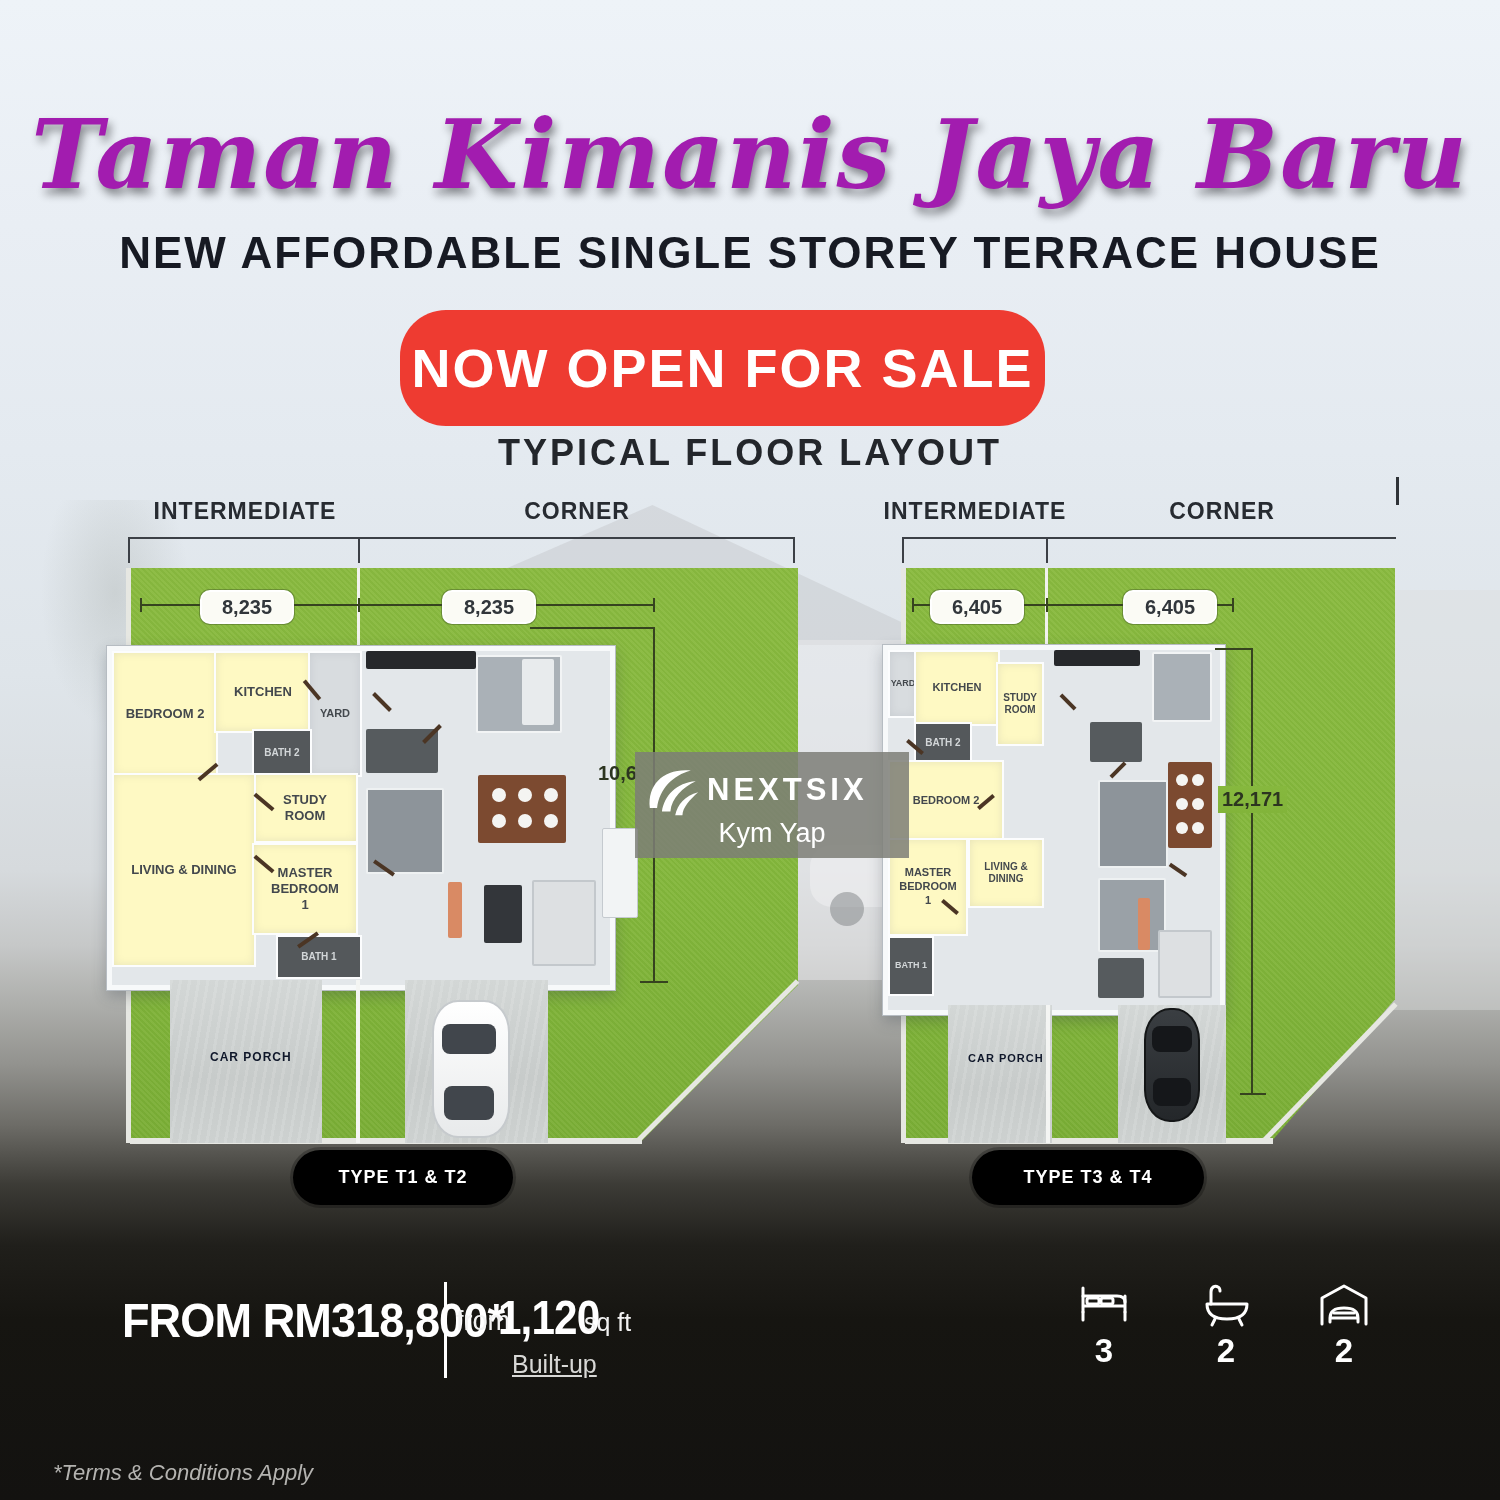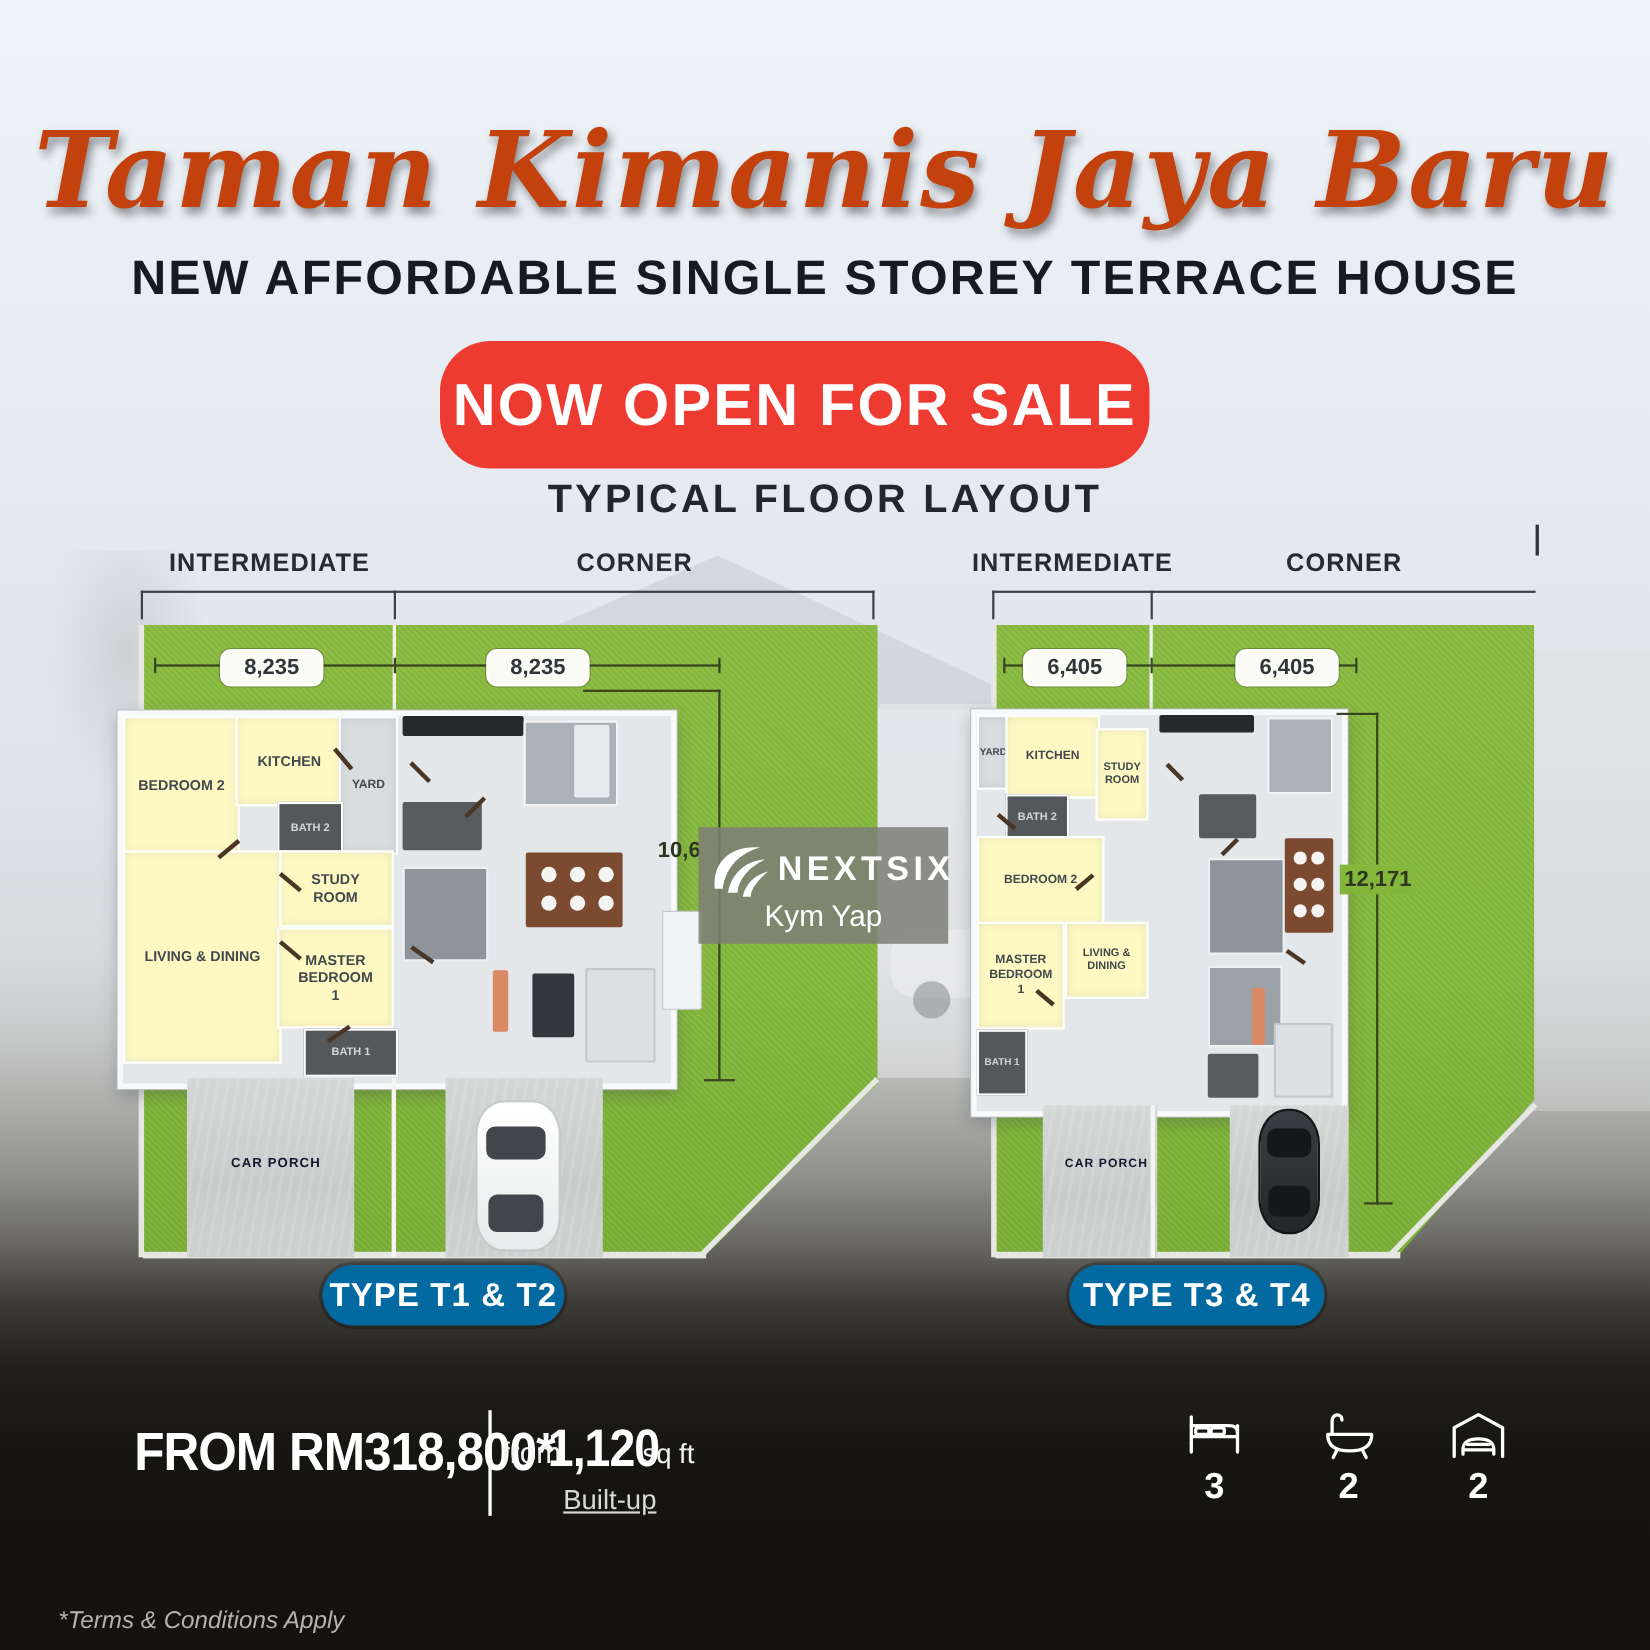--- a/index.html
+++ b/index.html
@@ -11,21 +11,21 @@
       #c6c8c8 63%, #adaeab 67%, #92928e 71%, #6d6c67 75%,
       #3c3b36 79%, #201f1b 83%, #161511 88%, #131210 100%);
   }
   .abs{position:absolute;}
   
   .bg-shape{position:absolute;z-index:0;}
   
   .title{
     width:1500px;text-align:center;
     font-family:"DejaVu Serif", serif;font-style:italic;font-weight:bold;
-    font-size:96px;color:#c2410c;letter-spacing:2px;
+    font-size:96px;color:#a21caf;letter-spacing:2px;
     text-shadow:3px 6px 9px rgba(10,10,15,.45);
     z-index:3;
   }
   .subtitle{
     width:1500px;text-align:center;font-weight:bold;font-size:44px;
     color:#171a23;letter-spacing:2px;z-index:3;
   }
   .badge{
     background:#ee3b31;border-radius:46px;color:#fff;font-weight:bold;
     font-size:54px;letter-spacing:2px;display:flex;align-items:center;
@@ -75,22 +75,22 @@
   .door{position:absolute;width:24px;height:4px;background:#4b3524;z-index:5;}
   .drive{
     position:absolute;z-index:2;
     background:linear-gradient(180deg,#d3d7d6,#c7cbca 60%,#cdd1d0);
   }
   .drive:after{content:"";position:absolute;inset:0;
     background:repeating-linear-gradient(100deg, rgba(255,255,255,.12) 0 3px, transparent 3px 9px);}
   .drive-lbl{position:absolute;z-index:3;font-size:12px;font-weight:bold;color:#0f172a;letter-spacing:1px;white-space:nowrap;}
   .bound{position:absolute;background:#f4f5f3;z-index:3;}
   .type-pill{
-    background:#0369a1;border-radius:30px;color:#fff;font-weight:bold;
-    font-size:30px;letter-spacing:1px;display:flex;align-items:center;
+    background:#000000;border-radius:30px;color:#fff;font-weight:bold;
+    font-size:18px;letter-spacing:1px;display:flex;align-items:center;
     justify-content:center;z-index:4;box-shadow:0 0 0 3px rgba(0,0,0,.25);
   }
   
   .car{position:absolute;z-index:4;}
   .car .body{position:absolute;inset:0;border-radius:26px/32px;}
   .car.white .body{background:linear-gradient(180deg,#ffffff,#e8eaeb);border:2px solid #c6cacd;}
   .car.dark .body{background:linear-gradient(180deg,#3a3e42,#24272a);border:2px solid #141617;}
   .car .glassF{position:absolute;border-radius:8px;}
   .car.white .glassF{background:#41464c;}
   .car.dark .glassF{background:#15171a;}
@@ -302,21 +302,21 @@
 <div class="drive" style="left:1118px;top:1005px;width:108px;height:138px;"></div>
 <div class="bound" style="left:1046px;top:1005px;width:4px;height:138px;"></div>
 <div class="drive-lbl" style="left:968px;top:1052px;font-size:11px;">CAR PORCH</div>
 <div class="car dark" style="left:1144px;top:1008px;width:56px;height:114px;">
   <div class="body"></div>
   <div class="glassF" style="left:8px;top:18px;width:40px;height:26px;"></div>
   <div class="glassF" style="left:9px;top:70px;width:38px;height:28px;"></div>
 </div>
 <div class="abs type-pill" style="left:972px;top:1150px;width:232px;height:55px;">TYPE T3 &amp; T4</div>
 
-<div class="abs wm" style="left:635px;top:752px;width:227px;height:106px;">
+<div class="abs wm" style="left:635px;top:752px;width:274px;height:106px;">
   <span style="position:absolute;left:10px;top:8px;">
     <svg width="58" height="62" viewBox="0 0 48 44">
       <path d="M4 36 C2 16 16 3 38 5 C23 9 12 20 10 36 Z" fill="#ffffff"></path>
       <path d="M14 39 C16 26 26 15 42 14 C31 19 22 28 21 39 Z" fill="#ffffff"></path>
       <path d="M25 42 C27 33 33 26 44 23 C37 29 31 36 31 42 Z" fill="#ffffff"></path>
     </svg>
   </span>
   <span class="wm-brand" style="left:72px;top:20px;">NEXTSIX</span>
   <span class="wm-agent" style="left:0;top:66px;">Kym Yap</span>
 </div>

